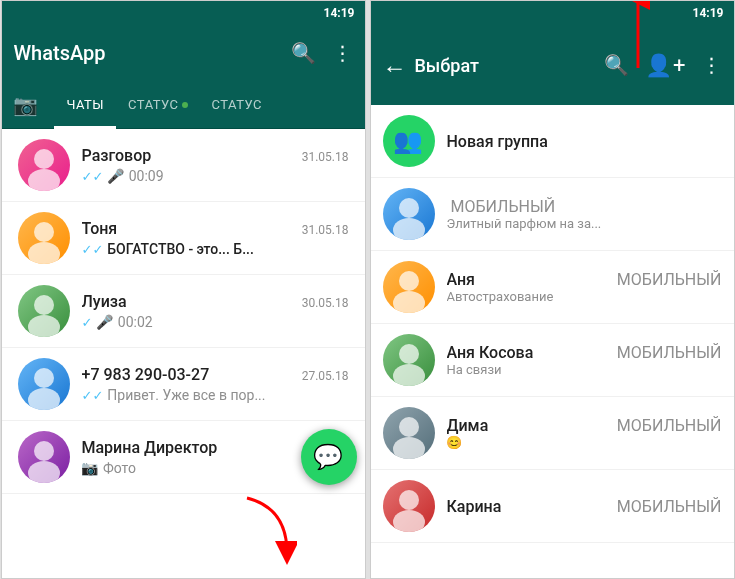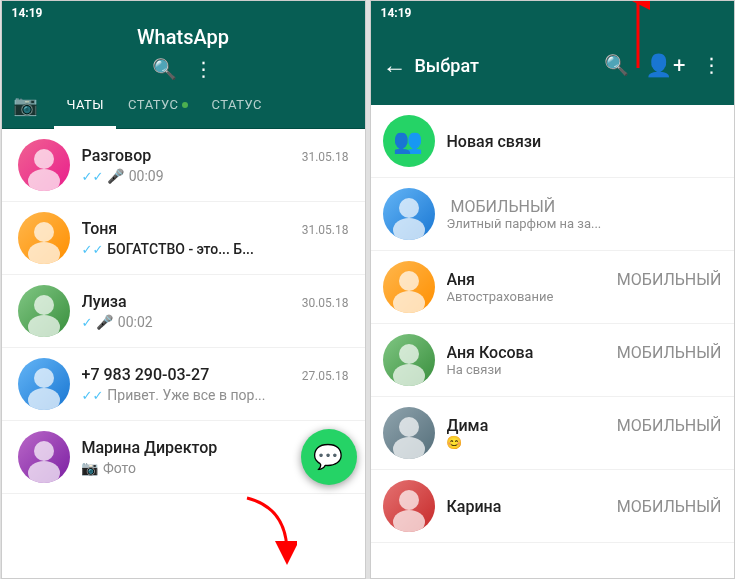--- a/index.html
+++ b/index.html
@@ -23,36 +23,36 @@
       overflow: hidden;
       border: 1px solid #ccc;
     }
 
     
     .status-bar {
       background: #075e54;
       color: #fff;
       height: 24px;
       display: flex;
+      justify-content: flex-end;
       align-items: center;
       padding: 0 10px;
       font-size: 12px;
       font-weight: bold;
     }
 
     
     .app-bar {
       background: #075e54;
       color: #fff;
       height: 56px;
       display: flex;
       align-items: center;
       padding: 0 12px;
       gap: 8px;
-      flex-direction: column;
     }
 
     .app-bar-title {
       flex: 1;
       font-size: 20px;
       font-weight: 500;
       color: #fff;
     }
 
     .app-bar-icons {
@@ -515,21 +515,21 @@
     </div>
   </div>
 
   <div class="contact-list scrollbar-visible">
 
     <div class="contact-item">
       <div class="new-group-avatar">
         <span class="new-group-icon">👥</span>
       </div>
       <div class="contact-info">
-        <span class="new-group-name">Новая связи</span>
+        <span class="new-group-name">Новая группа</span>
       </div>
     </div>
 
     <div class="contact-item">
       <div class="avatar av-blue" style="margin-right:12px;">
         <svg width="52" height="52" viewBox="0 0 52 52">
             <circle cx="26" cy="20" r="10" fill="rgba(255,255,255,0.7)"></circle>
             <ellipse cx="26" cy="42" rx="16" ry="12" fill="rgba(255,255,255,0.7)"></ellipse>
           </svg>
       </div>

